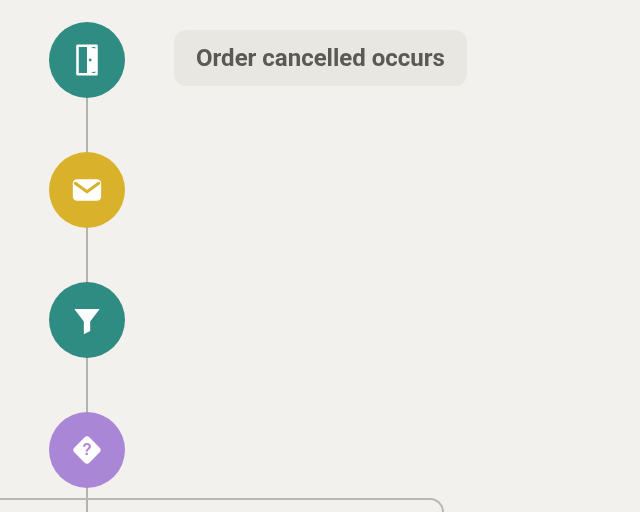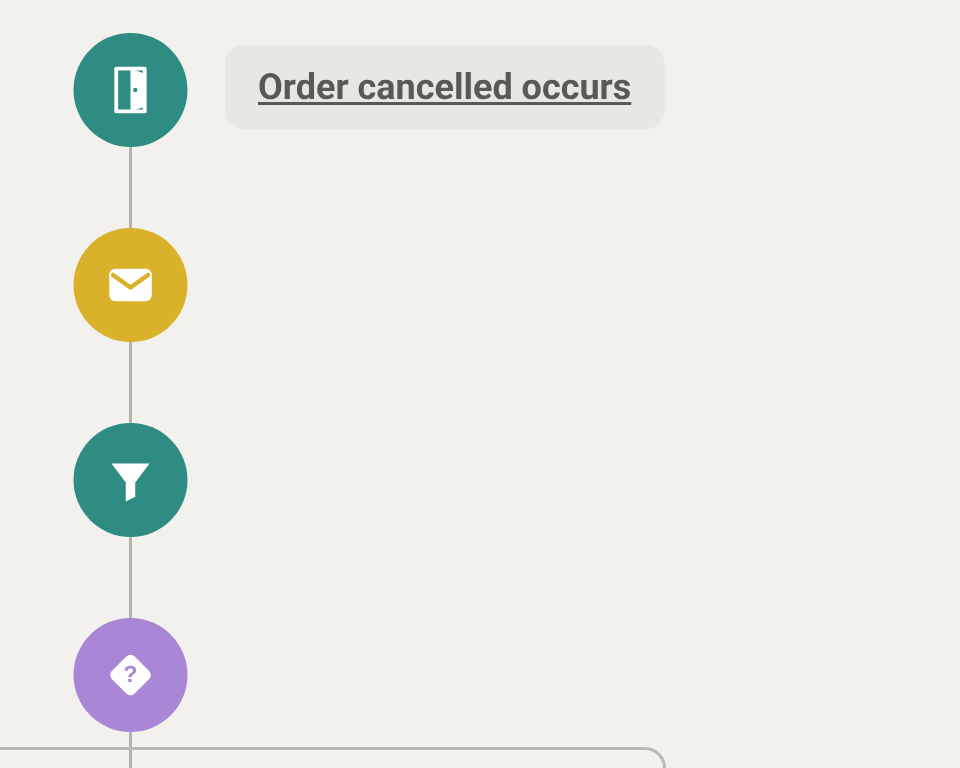--- a/index.html
+++ b/index.html
@@ -75,21 +75,21 @@
 
         <path d="M6 3 H18 V21 H6 Z" stroke="#ffffff" stroke-width="1.6" fill="none" stroke-linejoin="round"></path>
 
         <path d="M12 3 L18 5 V19 L12 21 Z" fill="#ffffff"></path>
 
         <circle cx="14" cy="12" r="0.9" fill="#2F8C83"></circle>
       </svg>
     </span>
   </div>
 
-  <div class="label-pill" style="top:30px; left:150px;text-decoration:underline;">Order cancelled occurs</div>
+  <div class="label-pill" style="top:30px; left:174px;">Order cancelled occurs</div>
 
   <div class="node" style="top:152px; background:#D9B12B;">
     <span>
       <svg width="40" height="40" viewBox="0 0 24 24">
         <rect x="3.5" y="5.5" width="17" height="13" rx="2.5" fill="#ffffff"></rect>
         <path d="M5 8 L12 13 L19 8" stroke="#D9B12B" stroke-width="1.8" fill="none" stroke-linecap="round" stroke-linejoin="round"></path>
       </svg>
     </span>
   </div>
 

